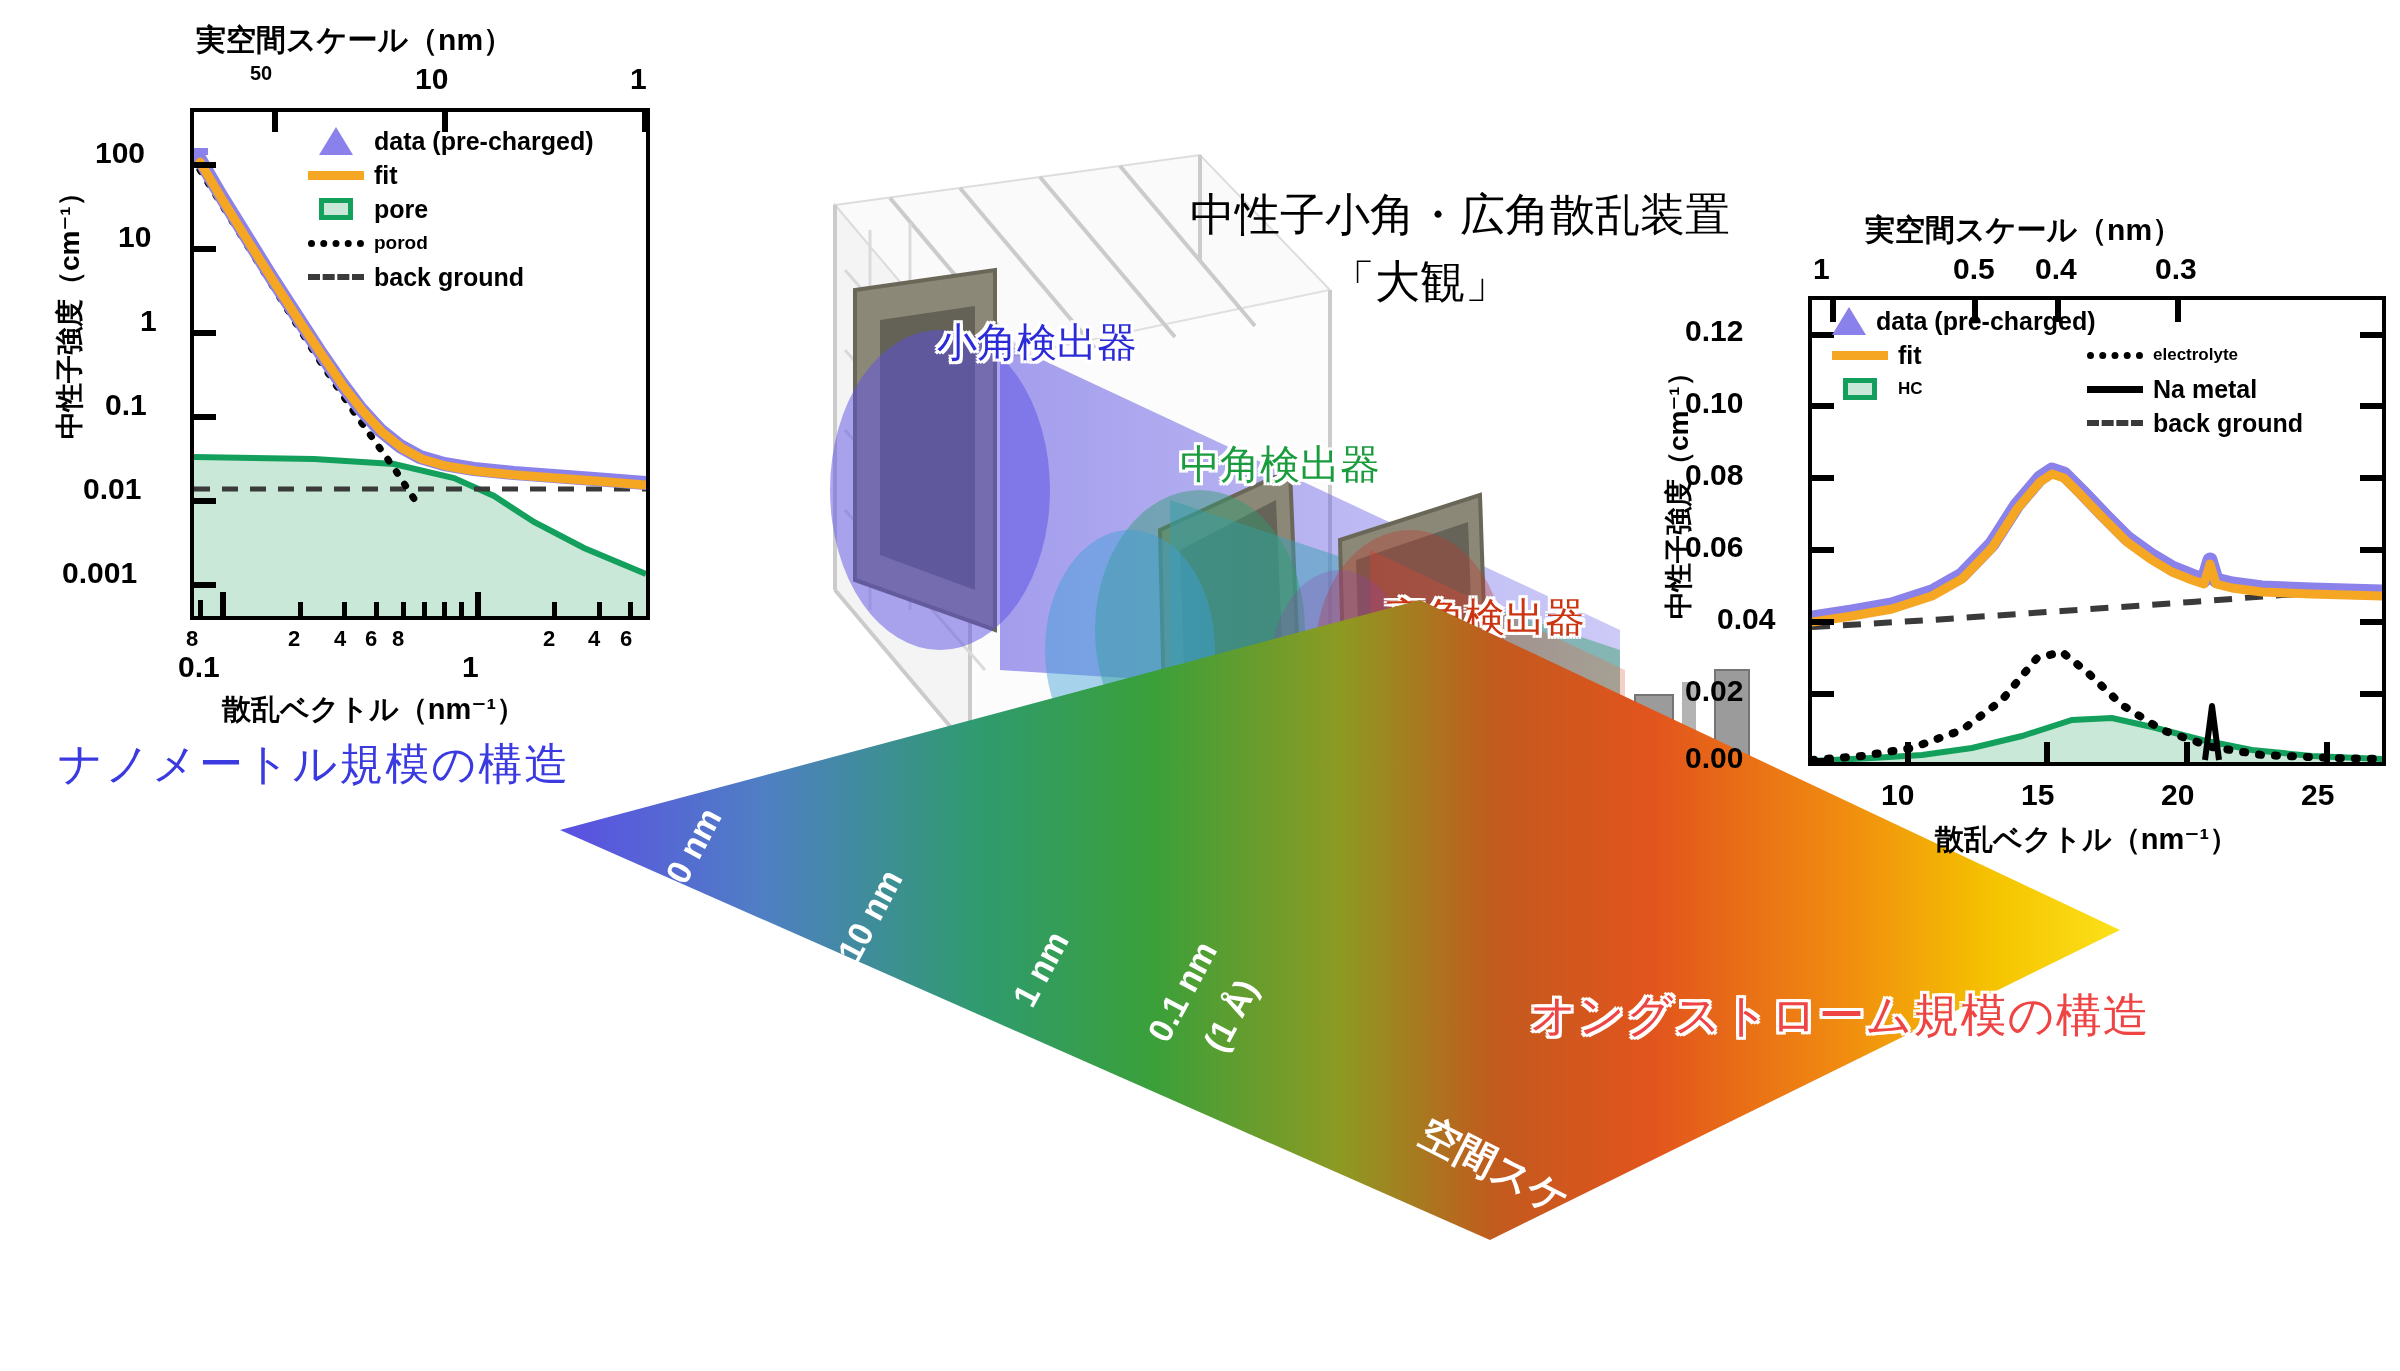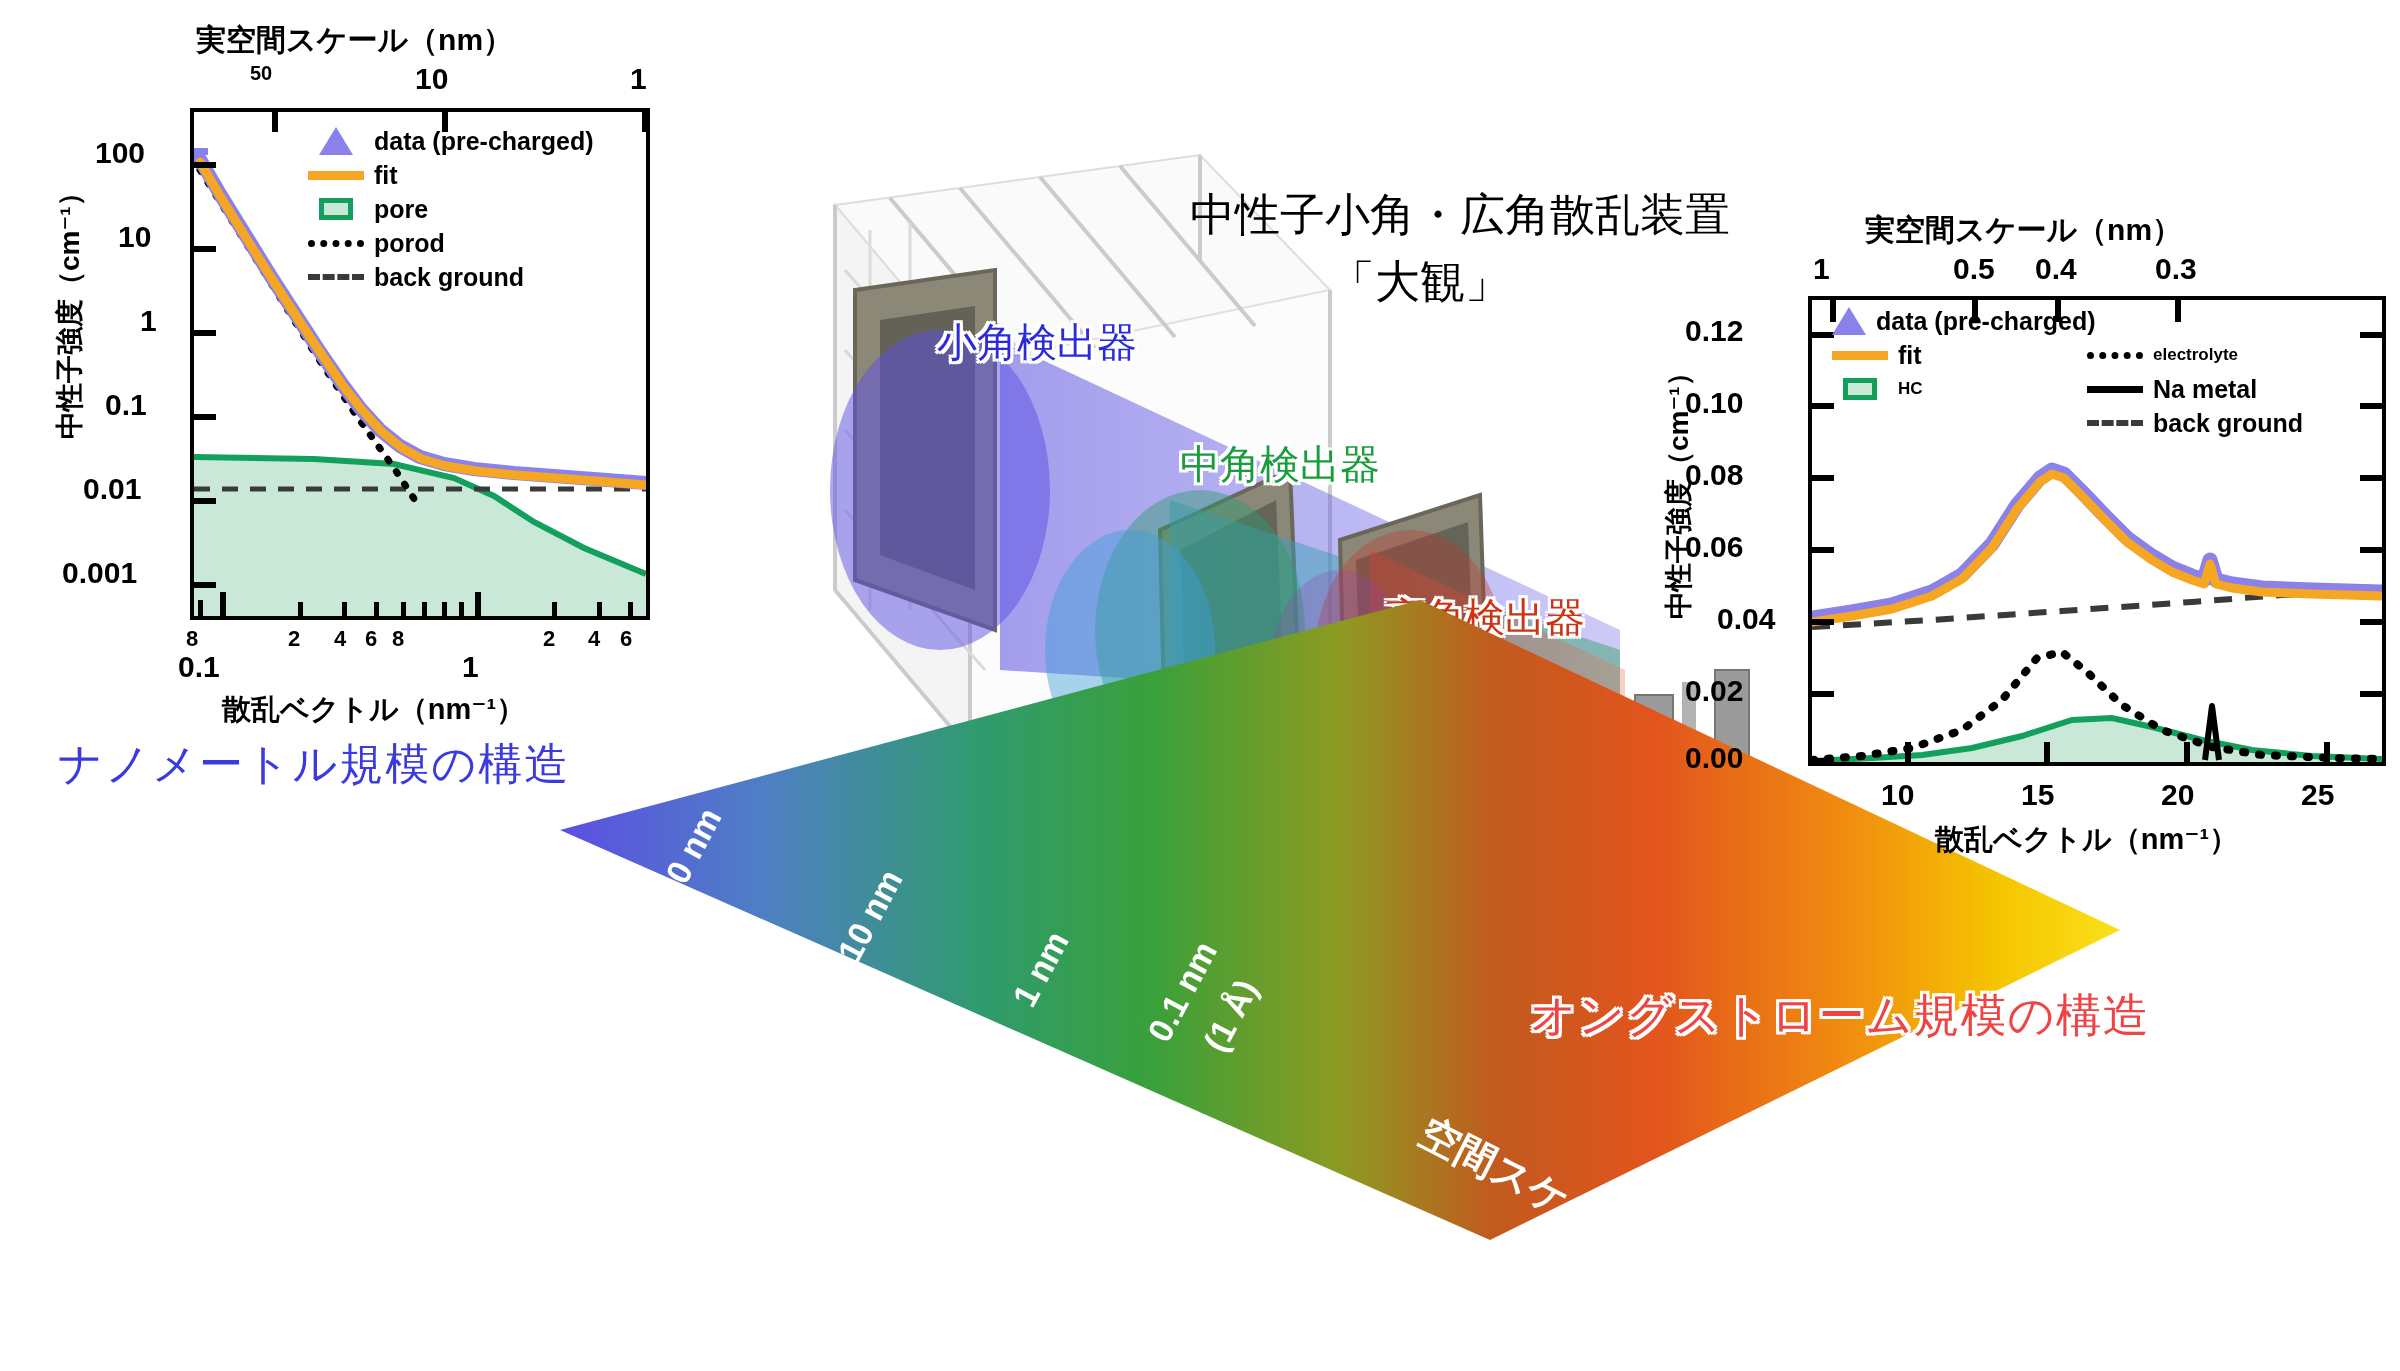--- a/index.html
+++ b/index.html
@@ -131,21 +131,21 @@
     <div class="legrow">
       <span class="swatch">
           <span class="sw-sq"></span>
         </span>
       <span class="lab" style="font-size:25px;">pore</span>
     </div>
     <div class="legrow">
       <span class="swatch">
           <span class="sw-dot"></span>
         </span>
-      <span class="lab" style="font-size:25px;">porod</span>
+      <span class="lab" style="font-size:19px;">porod</span>
     </div>
     <div class="legrow">
       <span class="swatch">
           <span class="sw-dash"></span>
         </span>
       <span class="lab" style="font-size:25px;">back ground</span>
     </div>
   </div>
 </div>
 

